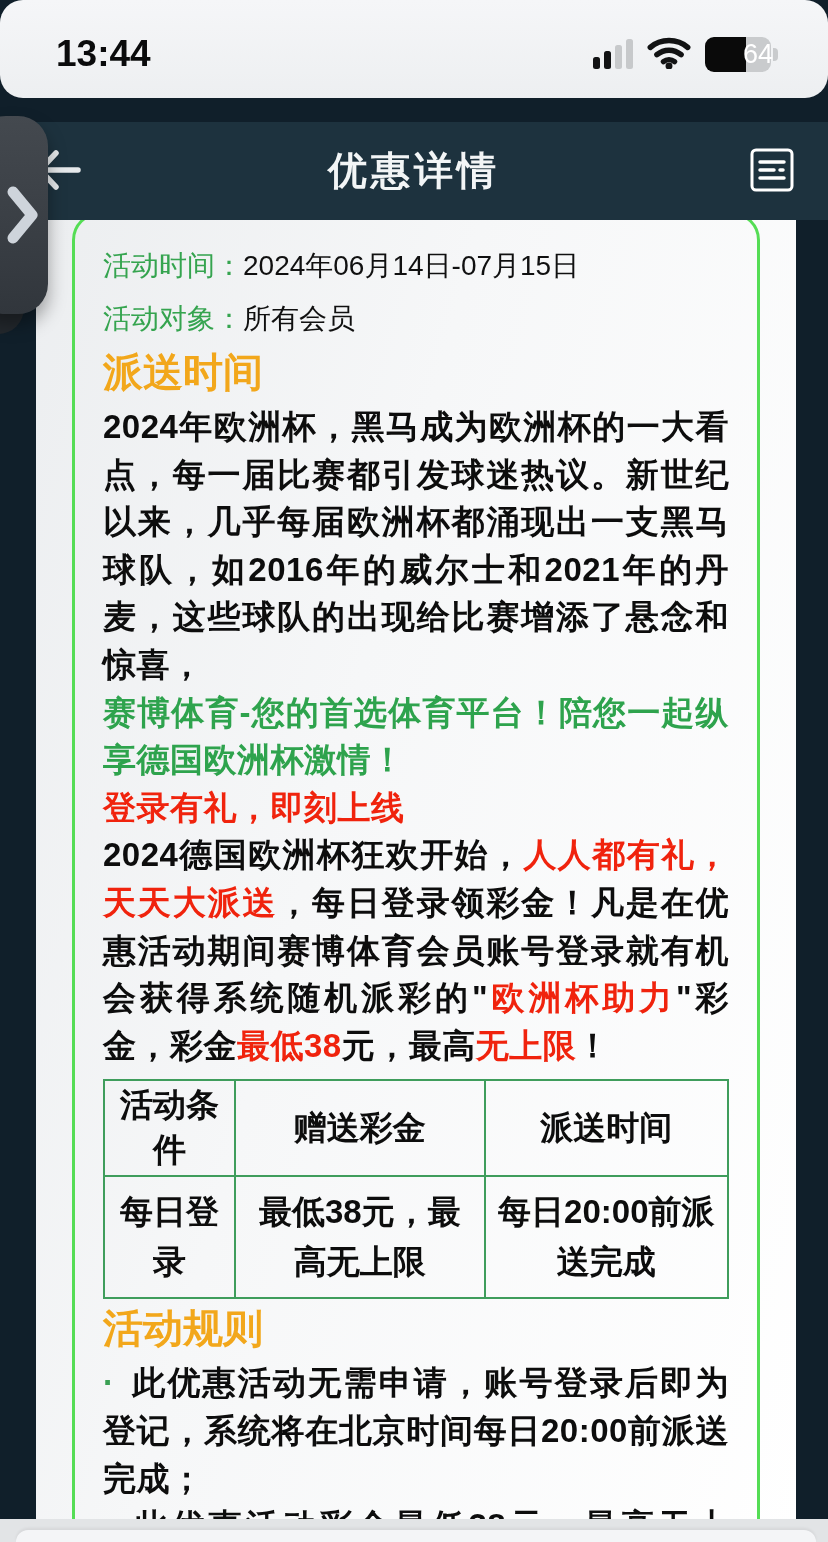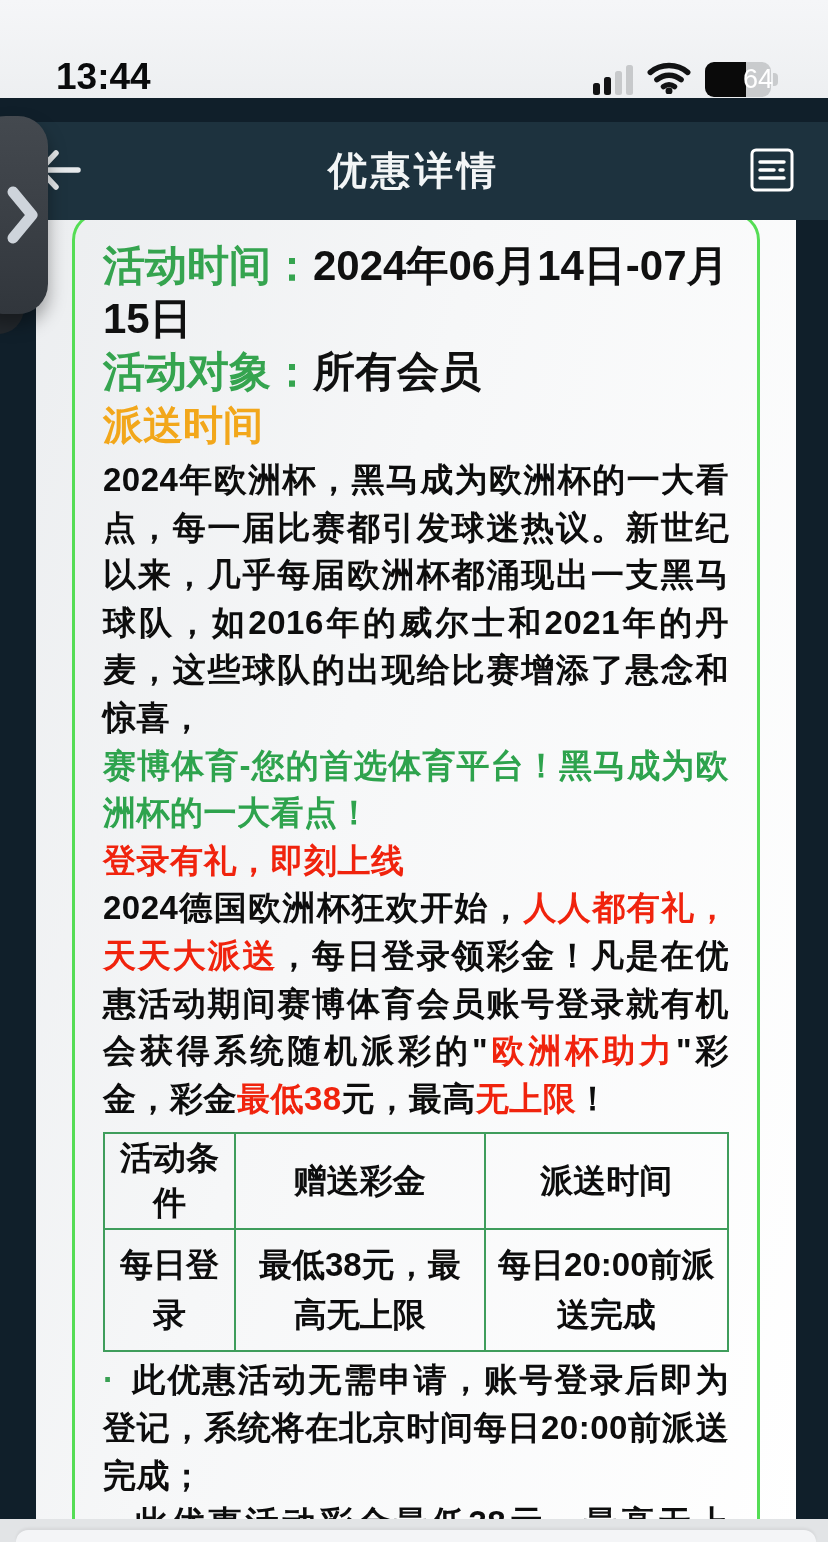--- a/index.html
+++ b/index.html
@@ -4,22 +4,23 @@
 <style>
   * { margin:0; padding:0; box-sizing:border-box; }
   html,body { width:828px; height:1542px; }
   body { font-family:"Liberation Sans", sans-serif; }
   .screen { position:relative; width:828px; height:1542px; overflow:hidden; background:#101f2a; }
 
   
   .status-bar {
     position:relative; z-index:2; height:98px;
     background:linear-gradient(180deg,#f5f6f8 0%,#edeff1 100%);
-    display:flex; align-items:flex-end; justify-content:space-between;
+    display:flex; align-items:center; justify-content:space-between;
     padding:10px 50px 0 56px;
+    border-radius:23px;
   }
   .status-time { font-size:37px; font-weight:700; color:#0a0b0c; letter-spacing:0px; }
   .status-icons { display:flex; align-items:center; gap:14px; }
   .signal { display:flex; align-items:flex-end; gap:4px; height:30px; }
   .signal i { display:block; width:7px; border-radius:2.5px; background:#c7c9cb; }
   .signal i:nth-child(1){ height:12px; background:#121314; }
   .signal i:nth-child(2){ height:18px; background:#121314; }
   .signal i:nth-child(3){ height:24px; }
   .signal i:nth-child(4){ height:30px; }
   .battery { position:relative; display:flex; align-items:center; }
@@ -44,21 +45,21 @@
   .content { position:absolute; top:196px; left:0; width:828px; height:1346px; }
   .card {
     margin-left:36px; width:760px; height:100%;
     background:linear-gradient(105deg,#eceef0 0%,#f6f7f8 40%,#ffffff 100%);
   }
   .promo-box {
     position:relative; margin:16px 36px 0 36px; width:688px; min-height:1500px;
     border:3px solid #55dd55; border-radius:28px;
     padding:24px 28px 0 28px;
   }
-  .info-line { font-size:42px; font-weight:700; line-height:53px; color:#101010; }
+  .info-line { font-size:28px; font-weight:400; line-height:53px; color:#101010; }
   .label-green { color:#35a44f; }
   .section-header { font-size:40px; font-weight:800; color:#f2a71b; line-height:50px; margin:2px 0 6px 0; }
   .body {
     font-size:33px; font-weight:700; color:#0d0d0d; line-height:47.6px;
     text-align:justify; text-justify:inter-character; letter-spacing:0.5px;
   }
   .green-text { color:#2ea34d; }
   .red-text { color:#f0230d; }
 
   
@@ -148,41 +149,42 @@
       <div class="promo-box">
 
         <p class="info-line"><span class="label-green">活动时间：</span><span>2024年06月14日-07月15日</span></p>
 
         <p class="info-line"><span class="label-green">活动对象：</span><span>所有会员</span></p>
 
         <h2 class="section-header">派送时间</h2>
 
         <p class="body">2024年欧洲杯，黑马成为欧洲杯的一大看点，每一届比赛都引发球迷热议。新世纪以来，几乎每届欧洲杯都涌现出一支黑马球队，如2016年的威尔士和2021年的丹麦，这些球队的出现给比赛增添了悬念和惊喜，</p>
 
-        <p class="body green-text">赛博体育-您的首选体育平台！黑马成为欧洲杯的一大看点！</p>
+        <p class="body green-text">赛博体育-您的首选体育平台！陪您一起纵享德国欧洲杯激情！</p>
 
         <p class="body red-text">登录有礼，即刻上线</p>
 
         <p class="body"><span>2024德国欧洲杯狂欢开始，</span><span class="red-text">人人都有礼，天天大派送</span><span>，每日登录领彩金！凡是在优惠活动期间赛博体育会员账号登录就有机会获得系统随机派彩的"</span><span class="red-text">欧洲杯助力</span><span>"彩金，彩金</span><span class="red-text">最低38</span><span>元，最高</span><span class="red-text">无上限</span><span>！</span></p>
 
         <table class="promo-table">
           <tbody>
               <tr>
             <th class="col-1">活动条件</th>
             <th class="col-2">赠送彩金</th>
             <th class="col-3">派送时间</th>
           </tr>
           <tr>
             <td>每日登录</td>
             <td>最低38元，最高无上限</td>
             <td>每日20:00前派送完成</td>
           </tr>
         </tbody>
           </table>
 
+        <h2 class="section-header">活动规则</h2>
 
         <p class="body rule"><span class="bullet">·</span><span>此优惠活动无需申请，账号登录后即为登记，系统将在北京时间每日20:00前派送完成；</span></p>
         <p class="body rule"><span class="bullet">·</span><span>此优惠活动彩金最低38元，最高无上限，点击首页红包处领取，三倍流水即可取款；</span></p>
 
       </div>
     </div>
   </div>
 
   <div class="drawer-underlay"></div>
   <div class="drawer-handle">

